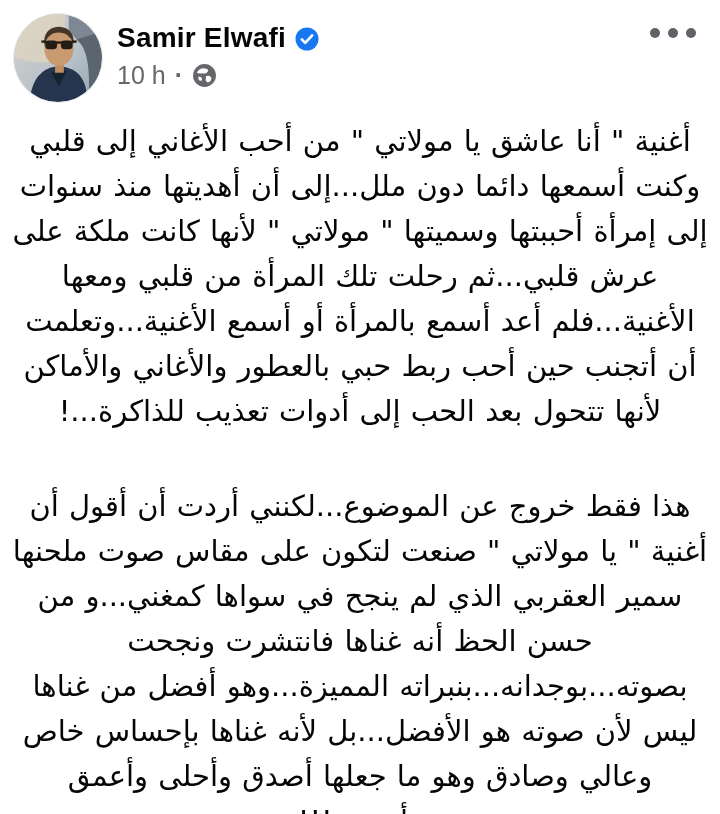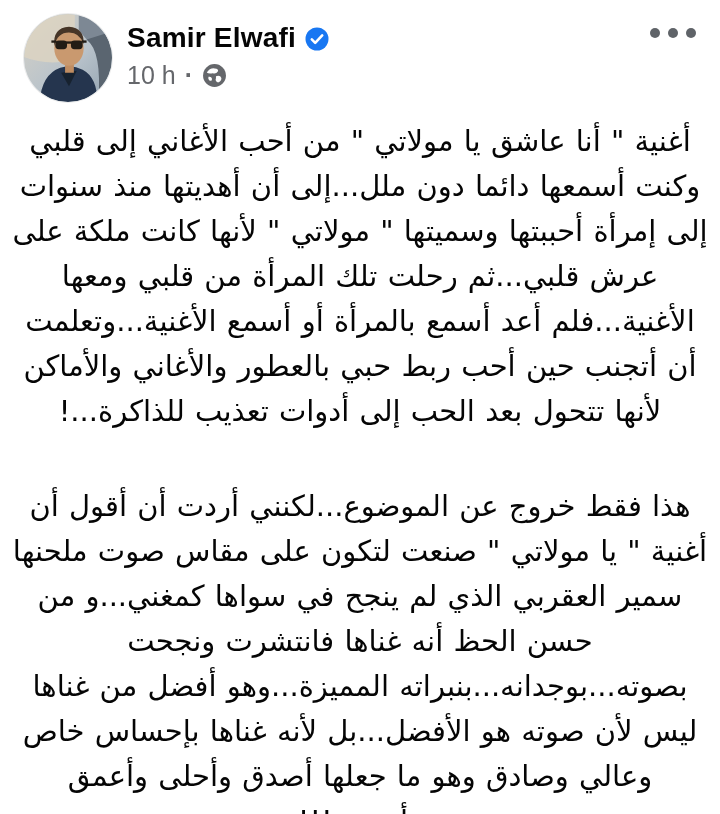--- a/index.html
+++ b/index.html
@@ -10,21 +10,21 @@
     background: #ffffff;
     font-family: "Liberation Sans", sans-serif;
     overflow: hidden;
     position: relative;
   }
 
   
   .post-header {
     display: flex;
     align-items: flex-start;
-    padding: 14px 16px 0 24px;
+    padding: 14px 16px 0 14px;
     position: relative;
   }
   .avatar {
     width: 88px;
     height: 88px;
     border-radius: 50%;
     overflow: hidden;
     flex: 0 0 auto;
     box-shadow: 0 0 0 1px rgba(0,0,0,0.08);
     cursor: pointer;

